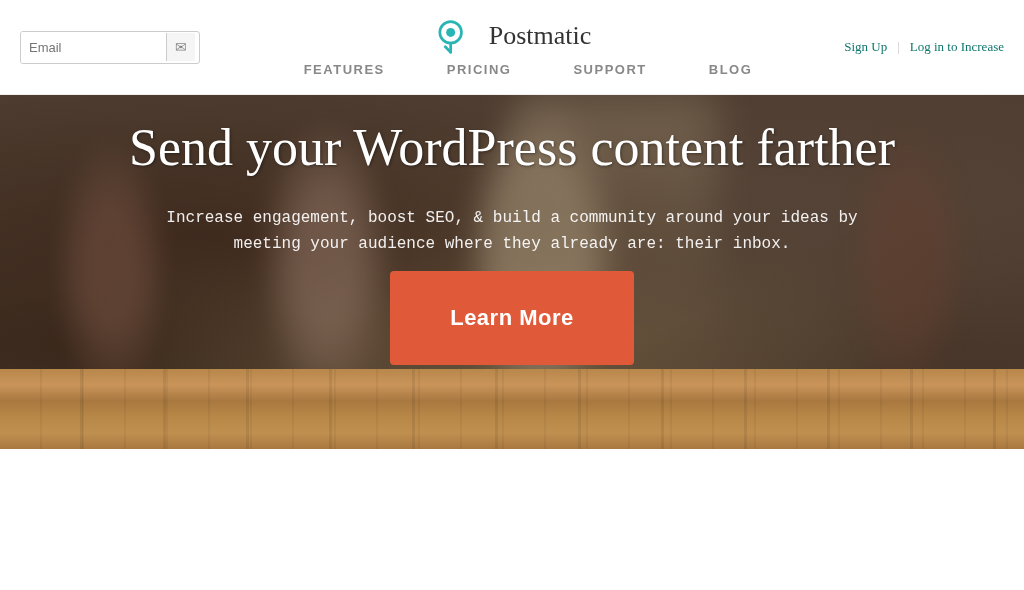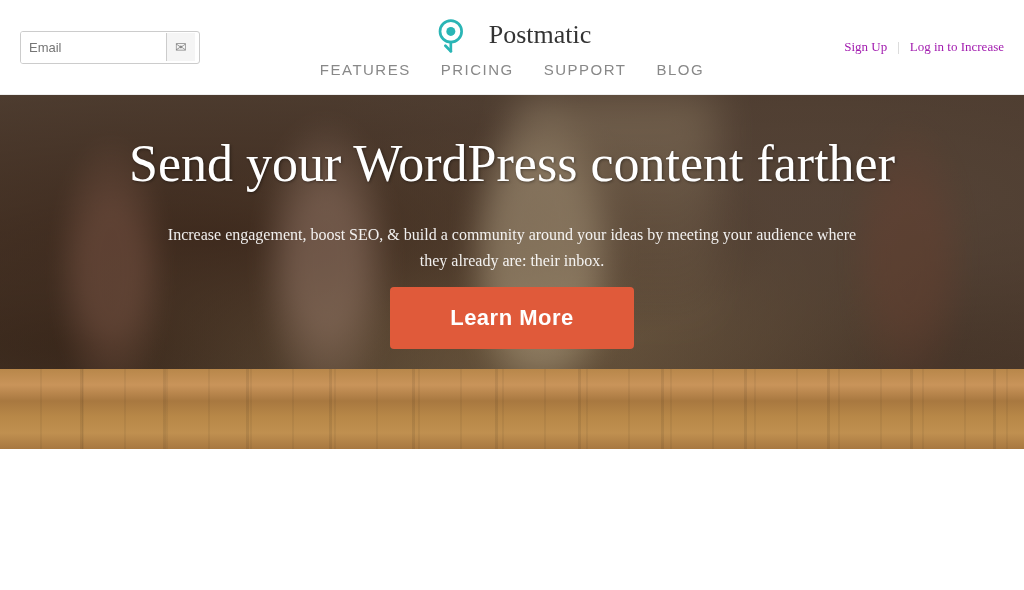--- a/index.html
+++ b/index.html
@@ -92,39 +92,40 @@
       font-family: 'Georgia', serif;
     }
 
     .nav {
       display: flex;
       gap: 30px;
     }
 
     .nav a {
       text-decoration: none;
-      font-size: 15px;
+      font-size: 13px;
       letter-spacing: 1.5px;
       font-family: Arial, sans-serif;
-      font-weight: 400;
+      font-weight: 700;
       color: #888;
       text-transform: uppercase;
+      margin-left: 32px;
     }
 
     .header-right {
       display: flex;
       align-items: center;
       gap: 0;
       font-size: 13px;
       color: #555;
     }
 
     .header-right a {
       text-decoration: none;
-      color: #a21caf;
+      color: #0f766e;
       font-size: 13px;
     }
 
     .header-right .divider {
       margin: 0 10px;
       color: #ccc;
     }
 
     
     .hero {
@@ -211,29 +212,29 @@
       line-height: 1.1;
       text-shadow: 1px 1px 3px rgba(0,0,0,0.4);
     }
 
     .hero-subtext {
       font-size: 16px;
       color: rgba(255,255,255,0.92);
       line-height: 1.6;
       max-width: 700px;
       margin: 0 auto 14px;
-      font-family: Liberation Serif, serif;
+      font-family: Liberation Mono, monospace;
       font-weight: 400;
     }
 
     .learn-more-btn {
       display: inline-block;
       background: #e05a3a;
       color: #fff;
-      padding: 18px 60px;
+      padding: 34px 60px;
       font-size: 22px;
       font-weight: bold;
       font-family: Arial, sans-serif;
       border: none;
       border-radius: 4px;
       cursor: pointer;
       text-decoration: none;
       letter-spacing: 0.5px;
     }
 

